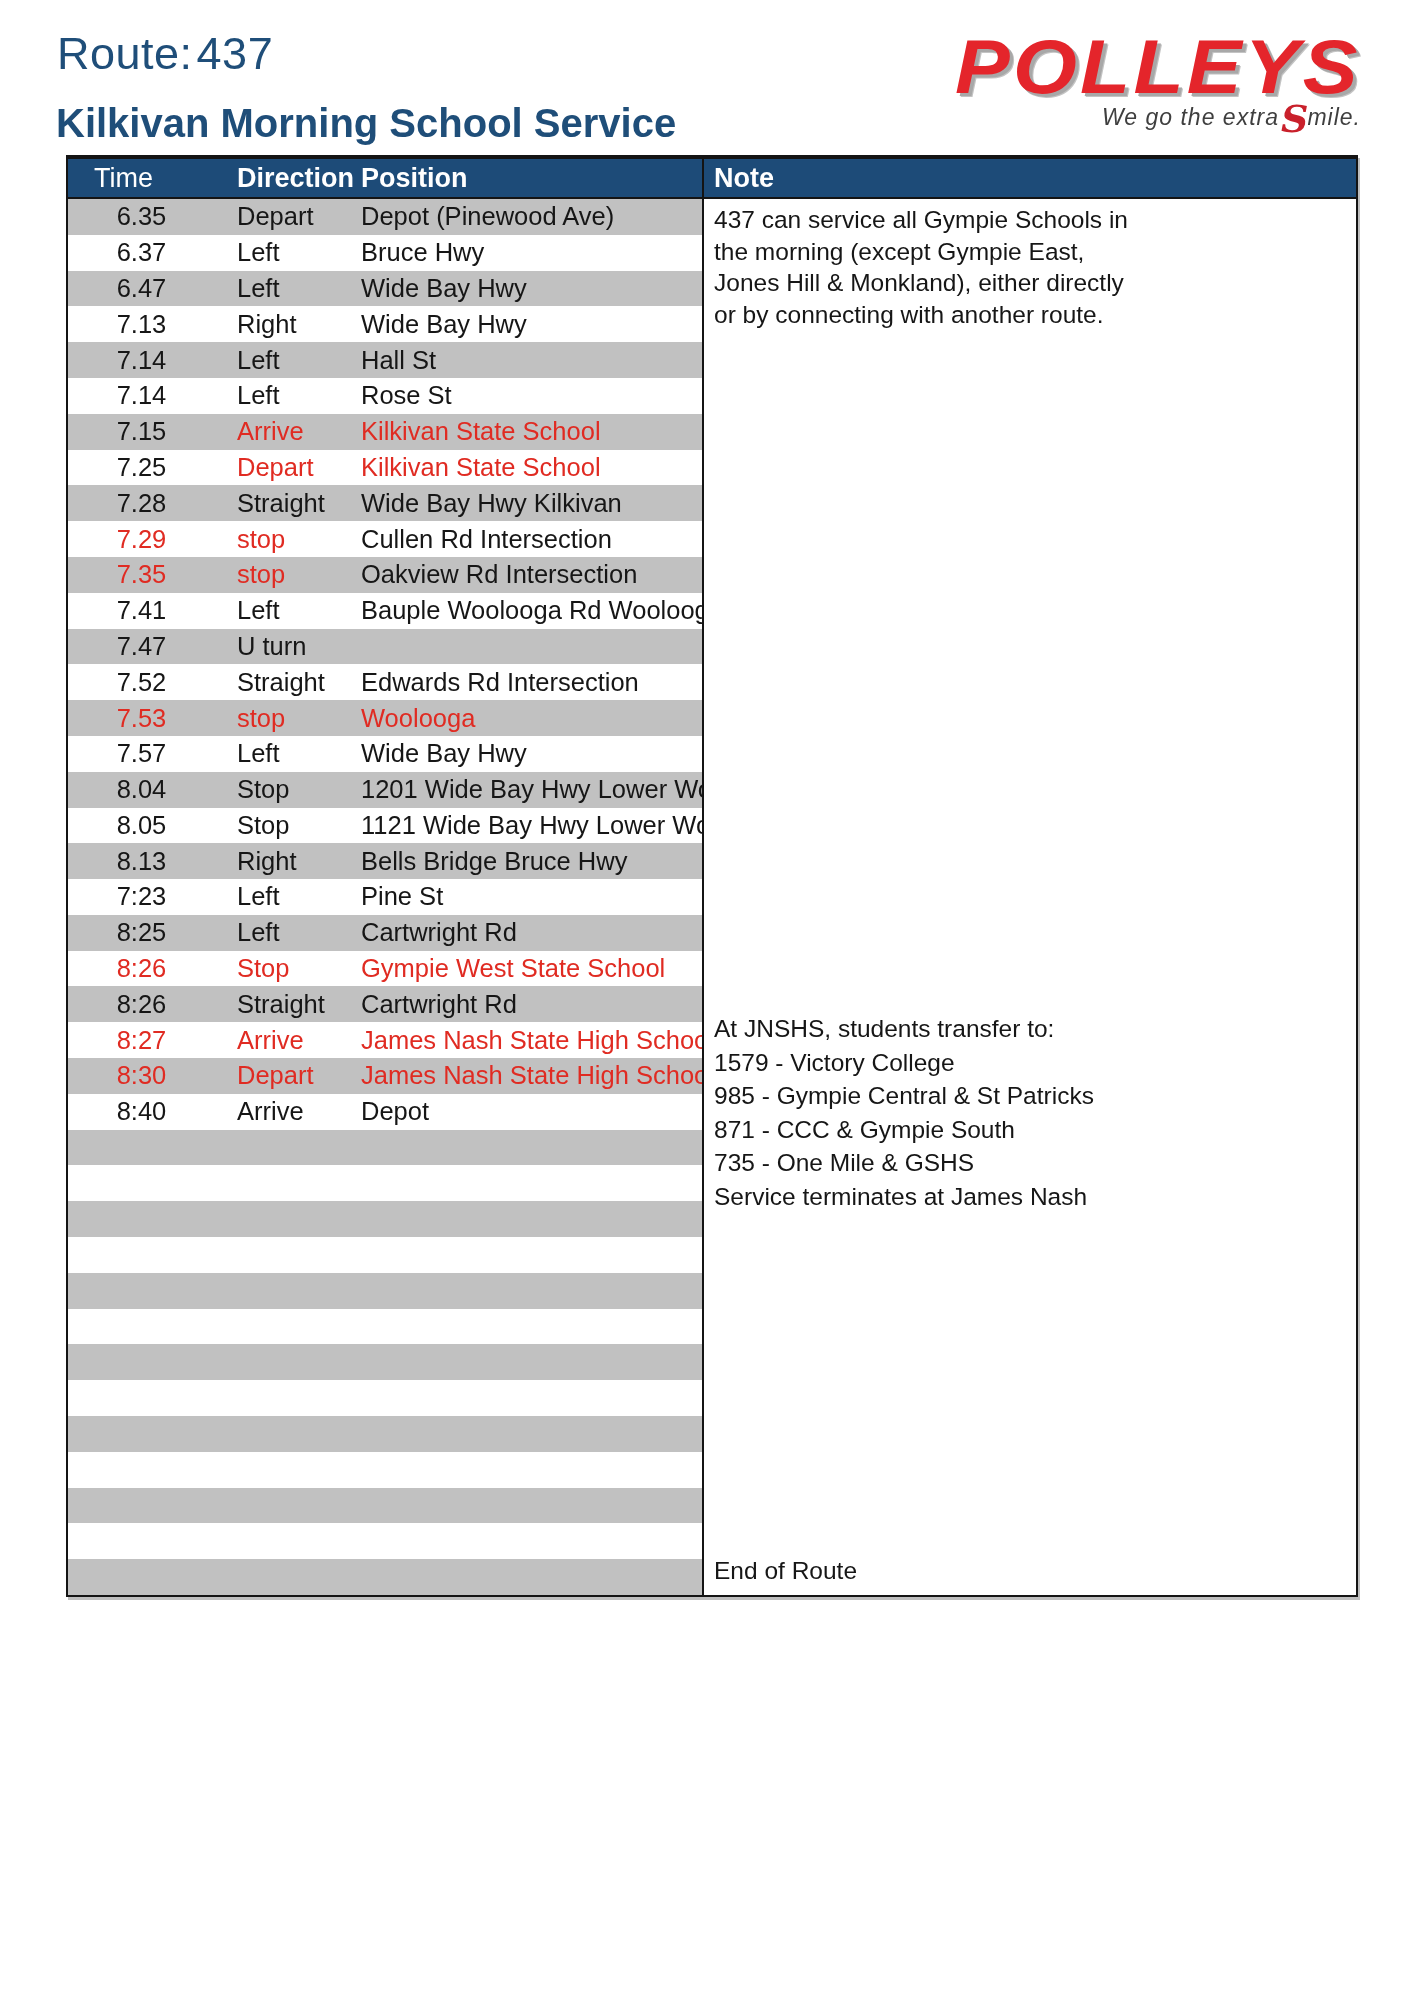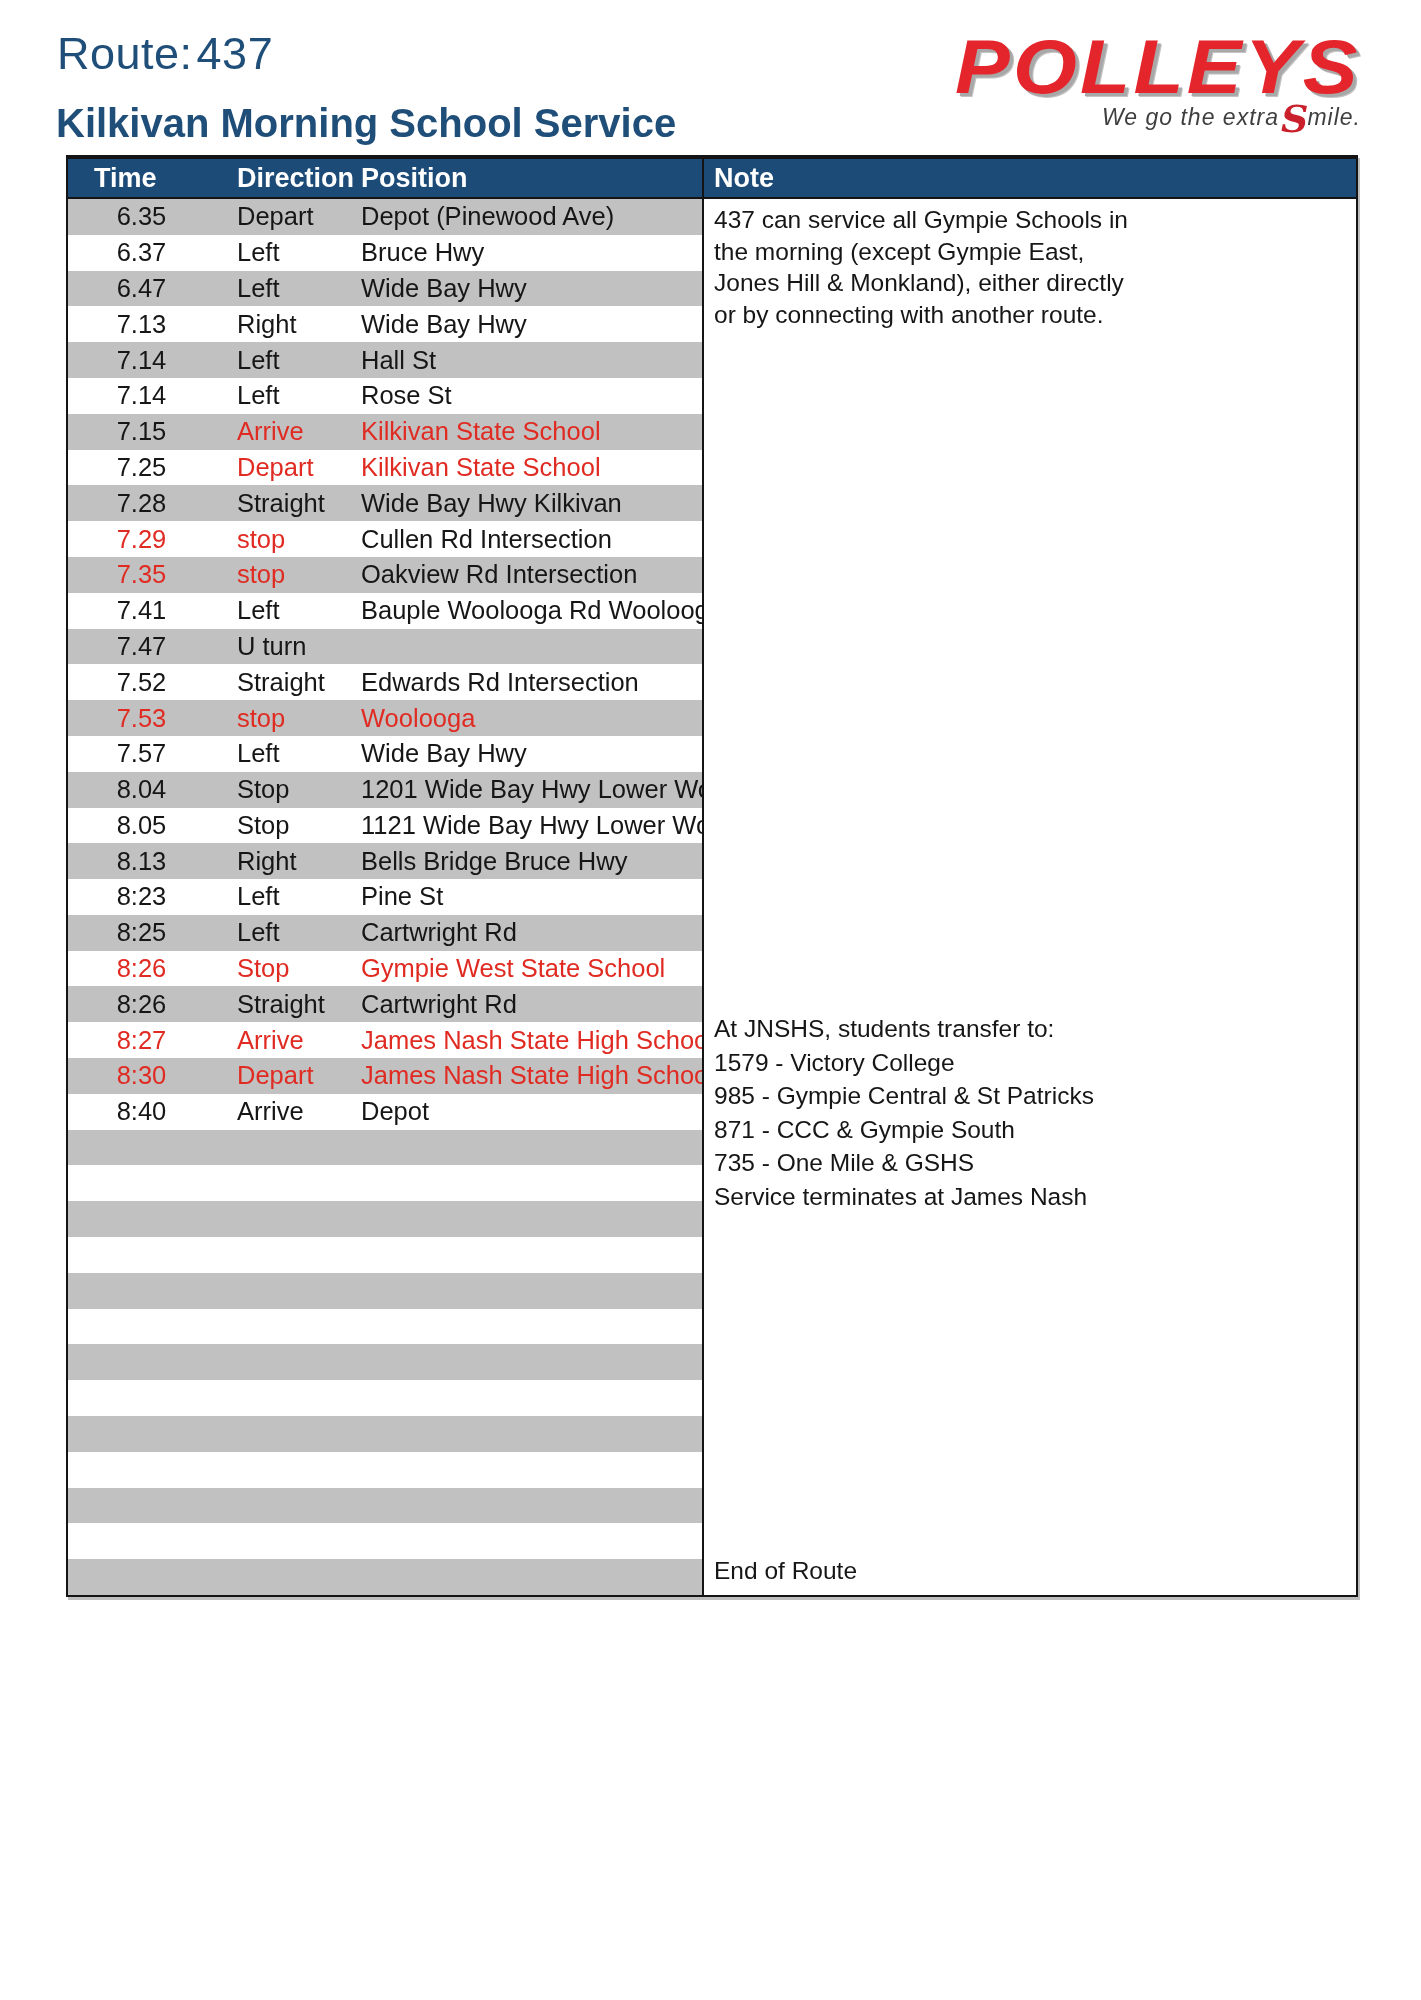--- a/index.html
+++ b/index.html
@@ -57,21 +57,21 @@
     display:flex;background:#fff;
     box-shadow:2px 3px 0 rgba(110,110,110,0.45);
   }
   .left-cols{width:634px;display:flex;flex-direction:column;box-sizing:border-box;}
   .hdr{
     height:38px;background:var(--navy);color:#fff;
     border-bottom:2px solid #141414;flex:0 0 auto;
     display:grid;grid-template-columns:169px 122px 1fr;align-items:center;
     font-size:27px;
   }
-  .hdr .h-time{padding-left:26px;font-weight:700;}
+  .hdr .h-time{padding-left:26px;font-weight:400;}
   .hdr .h-dir{font-weight:700;}
   .hdr .h-pos{font-weight:700;padding-left:2px;}
   .rows{flex:1;display:grid;grid-auto-rows:1fr;}
   .row{
     display:grid;grid-template-columns:169px 122px 1fr;align-items:center;
     font-size:25.5px;color:var(--ink);
   }
   .row.stripe{background:var(--stripe);}
   .row .c-time{text-align:center;padding-right:22px;}
   .row .c-pos{padding-left:2px;white-space:nowrap;}
@@ -202,21 +202,21 @@
           <span class="c-time">8.05</span>
           <span class="c-dir">Stop</span>
           <span class="c-pos">1121 Wide Bay Hwy Lower Wonga</span>
         </div>
         <div class="row stripe">
           <span class="c-time">8.13</span>
           <span class="c-dir">Right</span>
           <span class="c-pos">Bells Bridge Bruce Hwy</span>
         </div>
         <div class="row">
-          <span class="c-time">8:23</span>
+          <span class="c-time">7:23</span>
           <span class="c-dir">Left</span>
           <span class="c-pos">Pine St</span>
         </div>
         <div class="row stripe">
           <span class="c-time">8:25</span>
           <span class="c-dir">Left</span>
           <span class="c-pos">Cartwright Rd</span>
         </div>
         <div class="row">
           <span class="c-time red">8:26</span>

